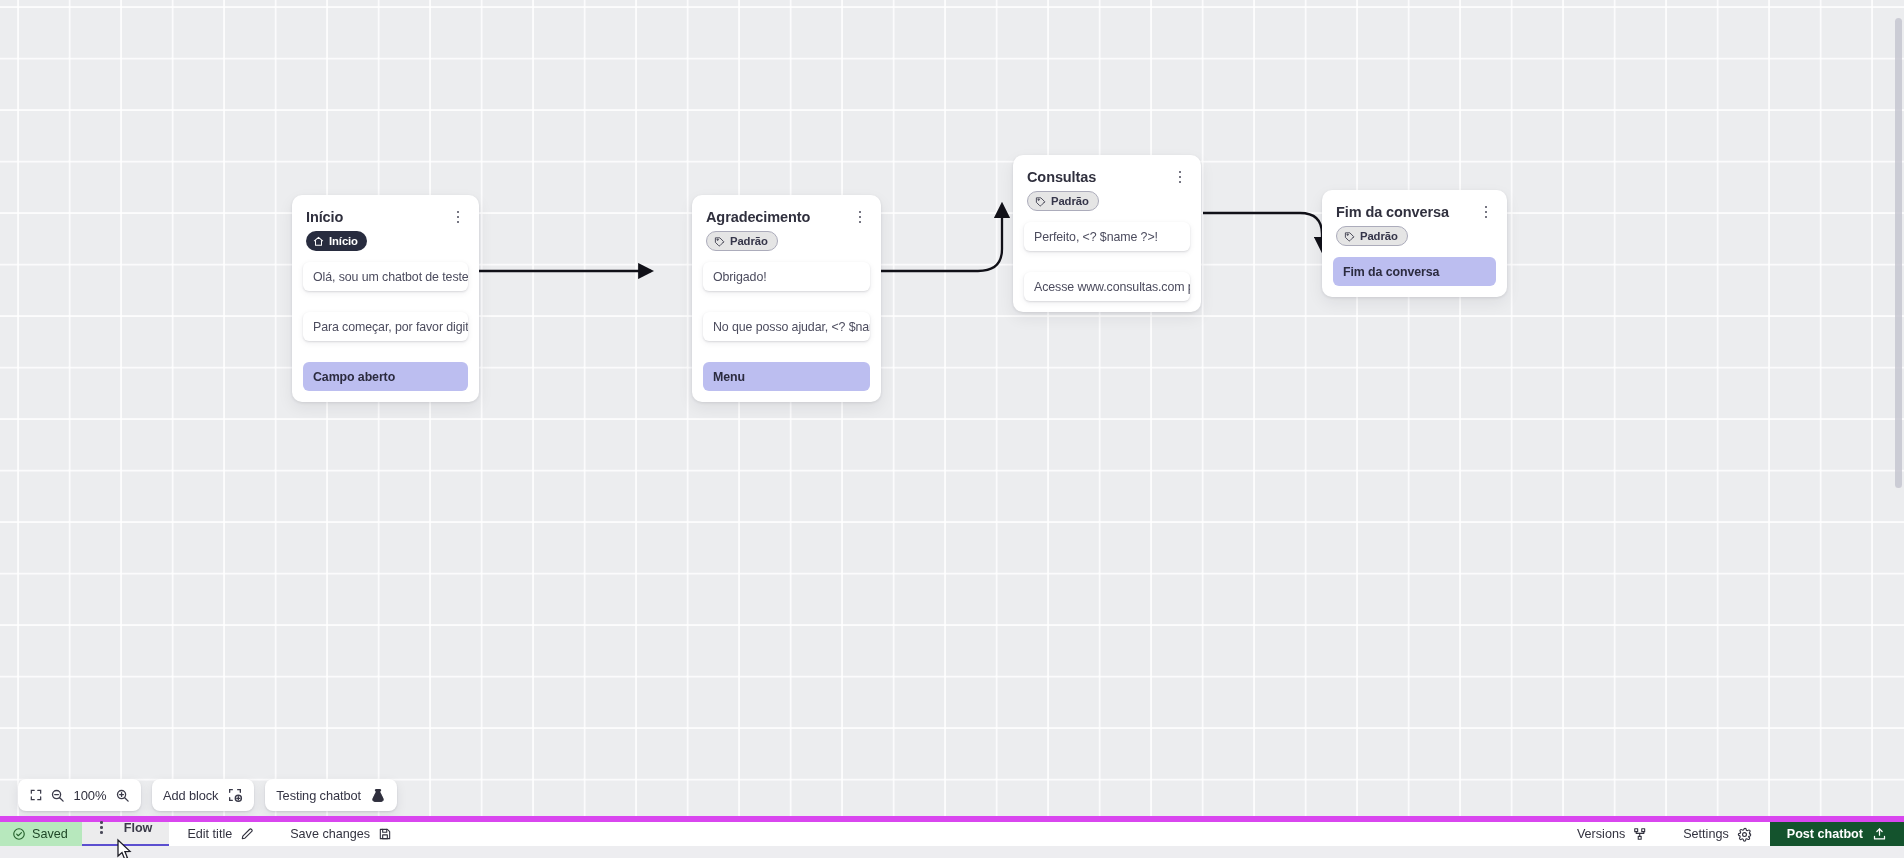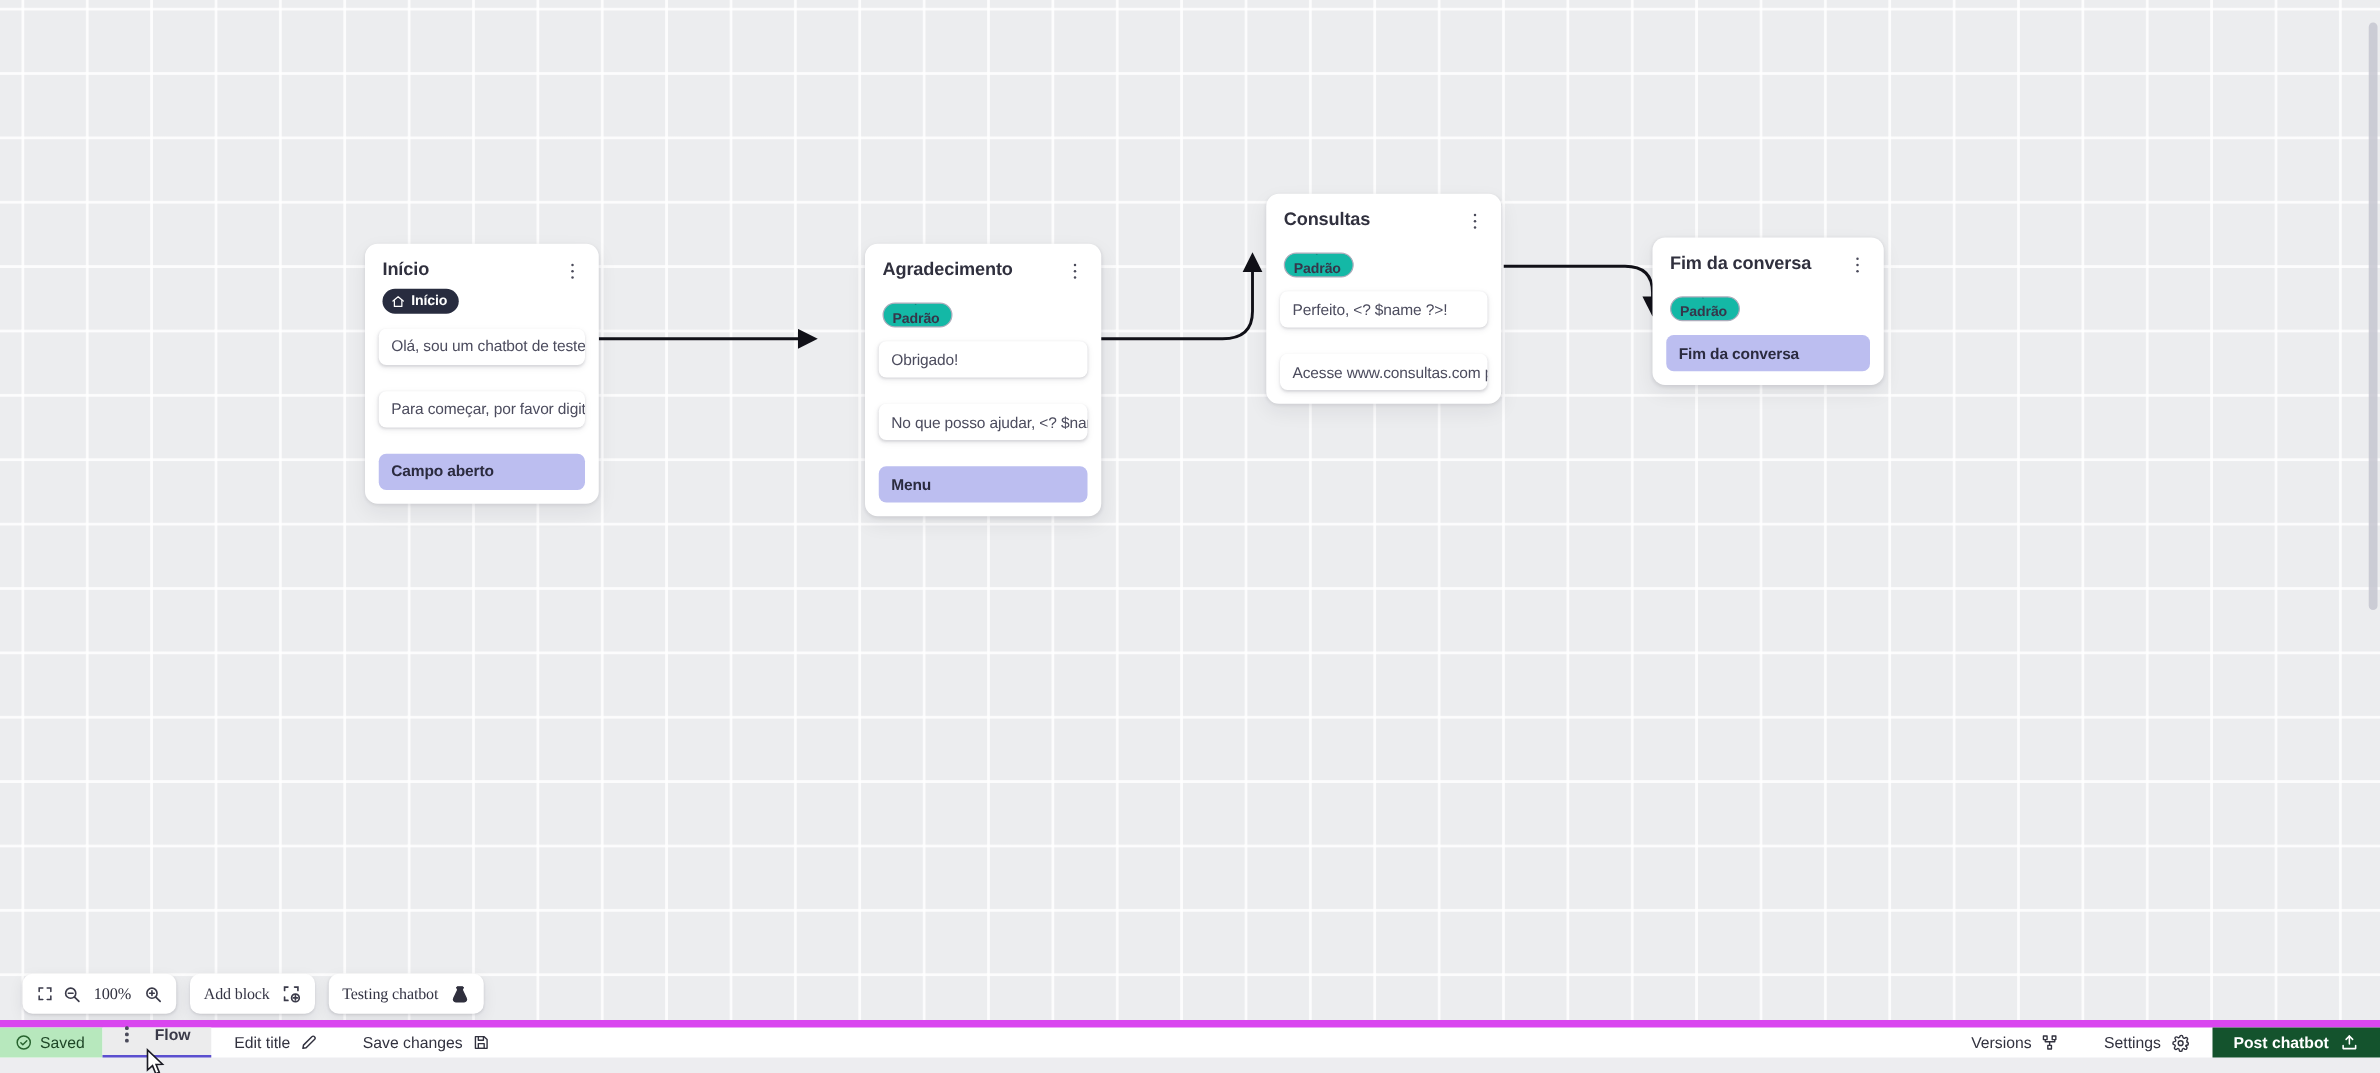--- a/index.html
+++ b/index.html
@@ -30,21 +30,21 @@
   
   .block {
     position: absolute;
     background: #ffffff;
     border-radius: 10px;
     box-shadow: 0 1px 3px rgba(22,22,40,0.10), 0 6px 16px rgba(22,22,40,0.07);
     padding: 0;
   }
   .block-head {
     display: flex;
-    align-items: flex-start;
+    align-items: center;
     justify-content: space-between;
     padding: 12px 12px 0 14px;
   }
   .block-title {
     font-size: 14.5px;
     font-weight: 700;
     color: #30303e;
     letter-spacing: -0.1px;
     line-height: 18px;
   }
@@ -61,21 +61,21 @@
 
   .tagrow { padding: 5px 14px 11px 14px; }
   .tag {
     display: inline-flex; align-items: center; gap: 5px;
     height: 20px; padding: 0 9px 0 7px;
     border-radius: 11px;
     font-size: 11.3px; font-weight: 700;
     letter-spacing: -0.1px;
   }
   .tag.dark { background: #282c3f; color: #ffffff; }
-  .tag.outline { background: #14b8a6; color: #36364a; border: 1.2px solid #acacbb; flex-direction: column; }
+  .tag.outline { background: #e5e5e5; color: #36364a; border: 1.2px solid #acacbb; }
 
   .items { padding: 0 11px 11px 11px; display: flex; flex-direction: column; gap: 21px; justify-content: flex-end; }
   .item {
     height: 29px;
     border-radius: 6px;
     background: #ffffff;
     box-shadow: 0 1px 2px rgba(30,30,50,0.13), 0 2px 6px rgba(30,30,50,0.07);
     display: flex; align-items: center;
     padding: 0 10px;
     font-size: 12.4px;
@@ -90,21 +90,20 @@
     color: #2b2b3f;
     font-weight: 700;
   }
 
   
   #toolbar {
     position: absolute;
     left: 18px; bottom: 47px;
     display: flex; align-items: center; gap: 11px;
     z-index: 8;
-    font-family: Liberation Serif, serif;
   }
   .pill {
     height: 32px;
     background: #ffffff;
     border-radius: 8px;
     box-shadow: 0 1px 2px rgba(25,25,45,0.12), 0 4px 12px rgba(25,25,45,0.08);
     display: flex; align-items: center;
     padding: 0 11px;
     gap: 9px;
     font-size: 12.8px;

